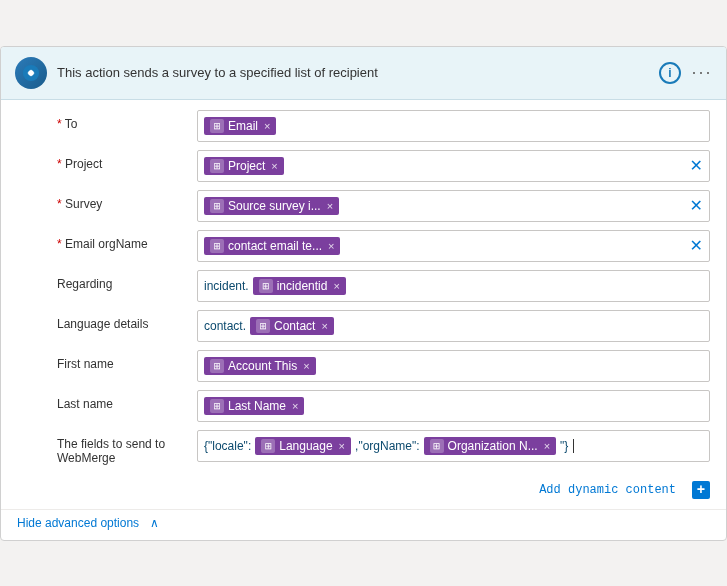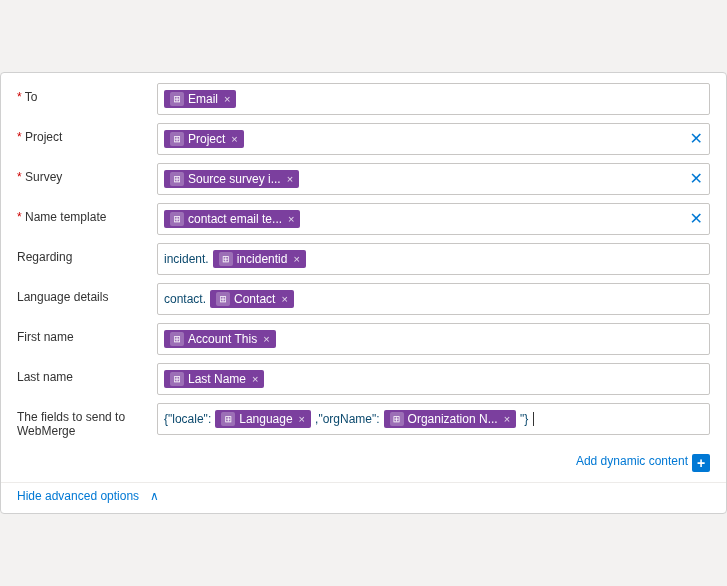--- a/index.html
+++ b/index.html
@@ -56,20 +56,21 @@
       font-size: 18px; color: #666; cursor: pointer; letter-spacing: 1px;
     }
     .card-body {
       padding: 10px 16px 6px 16px;
     }
     .form-row {
       display: flex;
       align-items: flex-start;
       margin-bottom: 6px;
       min-height: 34px;
+      margin-left: 40px;
     }
     .form-label {
       width: 140px;
       flex-shrink: 0;
       font-size: 12px;
       color: #333;
       padding-top: 7px;
       padding-right: 8px;
     }
     .form-label.required::before {
@@ -133,22 +134,23 @@
       padding: 4px 16px 10px 16px;
       display: flex;
       justify-content: flex-end;
       align-items: center;
     }
     .add-dynamic {
       color: #0078d4;
       font-size: 12px;
       cursor: pointer;
       display: flex;
-      align-items: flex-start;
-      gap: 4px;
+      align-items: center;
+      gap: 16px;
+      font-family: Liberation Mono, monospace;
     }
     .add-dynamic-btn {
       width: 18px; height: 18px;
       background: #0078d4;
       color: #fff;
       border-radius: 2px;
       display: flex; align-items: center; justify-content: center;
       font-size: 14px; font-weight: bold;
     }
     .hide-advanced {
@@ -168,20 +170,32 @@
       background: #333;
       margin-left: 1px;
       vertical-align: middle;
     }
   </style>
 </head>
 <body>
 
 <div class="card">
 
+  <div class="card-header">
+    <div class="header-icon">
+      <svg viewBox="0 0 20 20" fill="none">
+        <circle cx="10" cy="10" r="9" fill="#1a7bb9"></circle>
+        <path d="M6 10 L10 6 L14 10 L10 14 Z" fill="white" opacity="0.8"></path>
+        <circle cx="10" cy="10" r="3" fill="white"></circle>
+      </svg>
+    </div>
+    <span class="header-title">This action sends a survey to a specified list of recipient</span>
+    <div class="header-info-icon">i</div>
+    <div class="header-more">···</div>
+  </div>
 
   <div class="card-body">
 
     <div class="form-row">
       <div class="form-label required">To</div>
       <div class="form-field">
         <div class="token">
           <span class="token-icon">⊞</span>
           <span>Email</span>
           <span class="token-close">×</span>
@@ -207,21 +221,21 @@
         <div class="token">
           <span class="token-icon">⊞</span>
           <span>Source survey i...</span>
           <span class="token-close">×</span>
         </div>
         <span class="field-clear-btn">✕</span>
       </div>
     </div>
 
     <div class="form-row">
-      <div class="form-label required">Name template</div>
+      <div class="form-label required">Email orgName</div>
       <div class="form-field with-clear">
         <div class="token">
           <span class="token-icon">⊞</span>
           <span>contact email te...</span>
           <span class="token-close">×</span>
         </div>
         <span class="field-clear-btn">✕</span>
       </div>
     </div>
 

